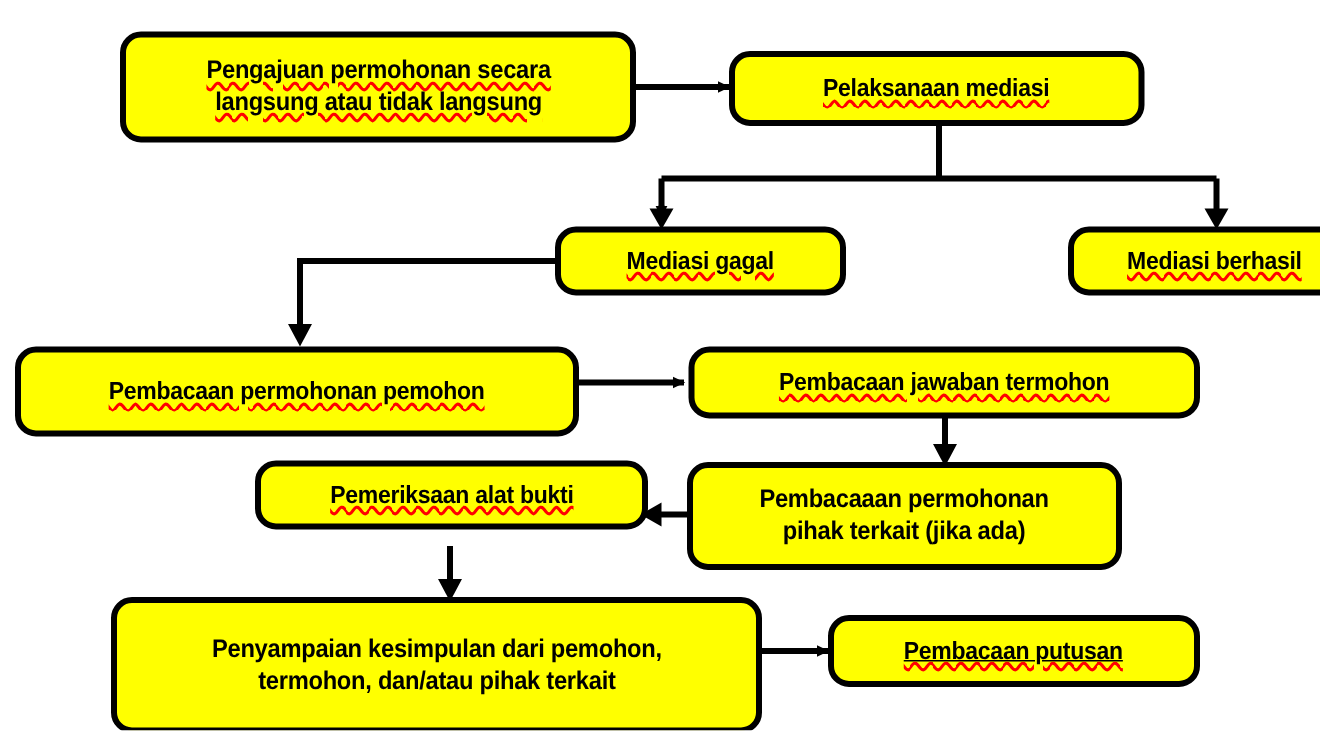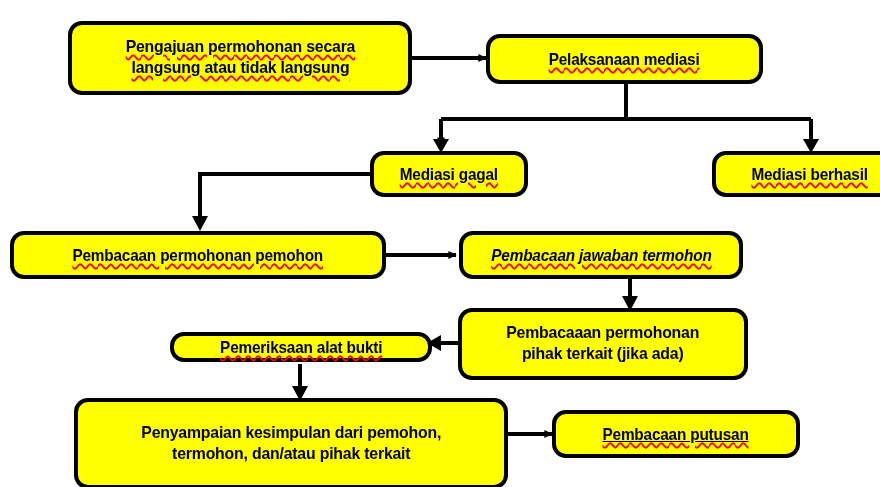--- a/index.html
+++ b/index.html
@@ -106,51 +106,51 @@
     <g>
       <path d="M300,364 L300,390" stroke="#000000" stroke-width="4" fill="none"></path>
       <polygon points="292,386 308,386 300,401" fill="#000000"></polygon>
     </g>
 
     <g>
       <path d="M508,434 L552,434" stroke="#000000" stroke-width="4" fill="none" marker-end="url(#arrowR)"></path>
     </g>
   </svg>
 
-  <div class="node spell" style="left:68px; top:21px; width:344px; height:74px;">
+  <div class="node spell" style="left:80px; top:21px; width:344px; height:74px;">
     <span class="label">Pengajuan permohonan secara
 langsung atau tidak langsung</span>
   </div>
 
   <div class="node spell sm" style="left:486px; top:34px; width:277px; height:50px;">
     <span class="label">Pelaksanaan mediasi</span>
   </div>
 
-  <div class="node spell sm" style="left:370px; top:151px; width:158px; height:46px;">
+  <div class="node spell sm" style="left:370px; top:151px; width:194px; height:46px;">
     <span class="label">Mediasi gagal</span>
   </div>
 
   <div class="node spell sm" style="left:712px; top:151px; width:195px; height:46px;">
     <span class="label">Mediasi berhasil</span>
   </div>
 
-  <div class="node spell sm" style="left:10px; top:231px; width:376px; height:48px;align-items:center;">
+  <div class="node spell sm" style="left:10px; top:231px; width:376px; height:60px;align-items:center;">
     <span class="label">Pembacaan permohonan pemohon</span>
   </div>
 
-  <div class="node spell sm" style="left:459px; top:231px; width:284px; height:48px;font-style:italic;">
+  <div class="node spell sm" style="left:459px; top:231px; width:341px; height:48px;">
     <span class="label">Pembacaan jawaban termohon</span>
   </div>
 
   <div class="node" style="left:458px; top:308px; width:290px; height:72px;">
     <span class="label">Pembacaaan permohonan
 pihak terkait (jika ada)</span>
   </div>
 
-  <div class="node spell sm" style="left:170px; top:332px; width:262px; height:30px;">
+  <div class="node spell sm" style="left:170px; top:307px; width:262px; height:46px;">
     <span class="label">Pemeriksaan alat bukti</span>
   </div>
 
   <div class="node" style="left:74px; top:398px; width:434px; height:91px;">
     <span class="label">Penyampaian kesimpulan dari pemohon,
 termohon, dan/atau pihak terkait</span>
   </div>
 
   <div class="node spell sm" style="left:552px; top:410px; width:248px; height:48px;text-decoration:underline;">
     <span class="label">Pembacaan putusan</span>

